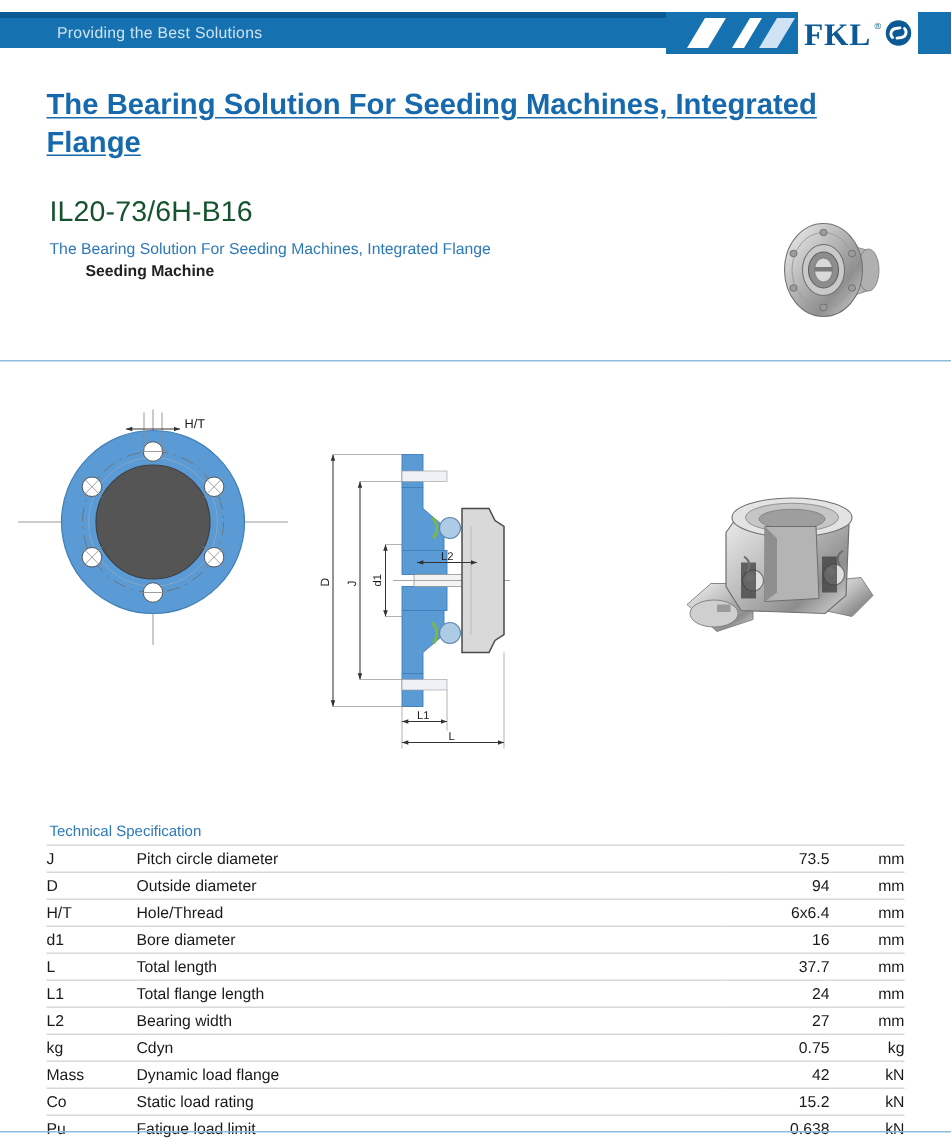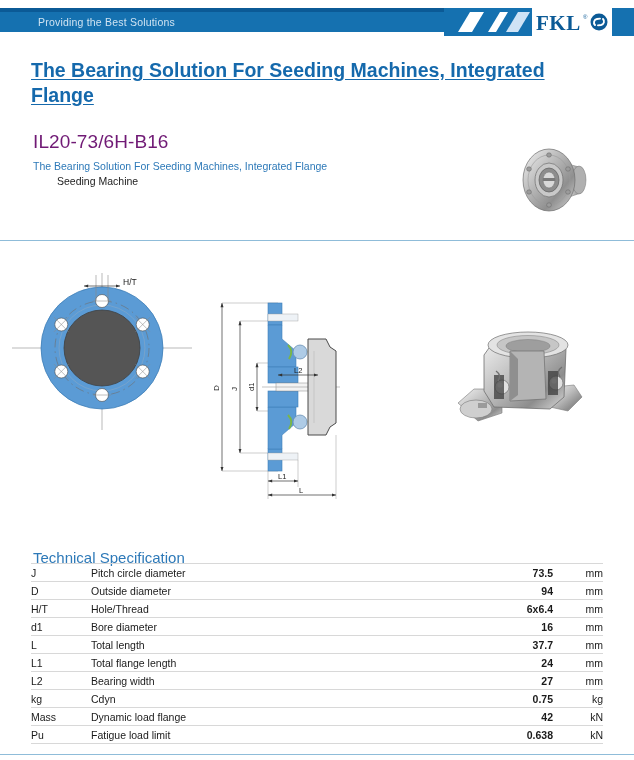--- a/index.html
+++ b/index.html
@@ -35,60 +35,60 @@
   .maintitle {
     position: absolute; left: 31px; top: 58px; width: 520px;
     font-size: 19.5px; font-weight: bold; color: #1569ac;
     line-height: 25px; text-decoration: underline;
     text-underline-offset: 2px;
   }
 
   
   .prodcode {
     position: absolute; left: 33px; top: 131px;
-    font-size: 19px; color: #701a75; letter-spacing: .1px;
+    font-size: 19px; color: #14532d; letter-spacing: .1px;
   }
   .prodsub {
     position: absolute; left: 33px; top: 160px;
     font-size: 10.5px; color: #2d79b8;
   }
   .prodcat {
     position: absolute; left: 33px; top: 175px;
-    font-size: 10.5px; color: #222; font-weight: 400; padding-left: 24px;
+    font-size: 10.5px; color: #222; font-weight: 700; padding-left: 24px;
   }
   .thumb3d {
     position: absolute; left: 505px; top: 133px; width: 98px; height: 92px;
   }
 
   
   .rule-top { position: absolute; left: 0; top: 240px; width: 634px; height: 1px; background: #8fbcd9; }
   .rule-bot { position: absolute; left: 0; top: 754px; width: 634px; height: 1px; background: #8fbcd9; }
 
   
   .drawings { position: absolute; left: 0; top: 255px; width: 634px; height: 260px; }
 
   
   .spec-title {
     position: absolute; left: 33px; top: 549px;
-    font-size: 15px; color: #2d79b8;
+    font-size: 10px; color: #2d79b8;
   }
   table.spec {
     position: absolute; left: 31px; top: 563px;
     width: 572px; border-collapse: collapse;
     font-size: 10.5px; color: #1a1a1a;
   }
   table.spec td {
     padding: 2.5px 0 2.5px 0;
     border-bottom: 1px solid #d8d8d8;
     line-height: 12px;
   }
   table.spec tr:first-child td { border-top: 1px solid #d8d8d8; }
   td.sym { width: 60px; padding-left: 2px; }
   td.desc { width: 390px; }
-  td.val { width: 72px; text-align: right; padding-right: 6px; font-weight: bold; }
+  td.val { width: 72px; text-align: right; padding-right: 6px; }
   td.unit { width: 50px; text-align: right; }
 </style>
 </head>
 <body>
 
 <div class="page">
 
   <div class="topstrip"></div>
   <div class="headerbar"></div>
   <div class="tagline">Providing the Best Solutions</div>
@@ -356,20 +356,26 @@
         <td class="val">0.75</td>
         <td class="unit">kg</td>
       </tr>
       <tr>
         <td class="sym">Mass</td>
         <td class="desc">Dynamic load flange</td>
         <td class="val">42</td>
         <td class="unit">kN</td>
       </tr>
       <tr>
+        <td class="sym">Co</td>
+        <td class="desc">Static load rating</td>
+        <td class="val">15.2</td>
+        <td class="unit">kN</td>
+      </tr>
+      <tr>
         <td class="sym">Pu</td>
         <td class="desc">Fatigue load limit</td>
         <td class="val">0.638</td>
         <td class="unit">kN</td>
       </tr>
     </tbody>
   </table>
 
   <div class="rule-bot"></div>
 </div>

